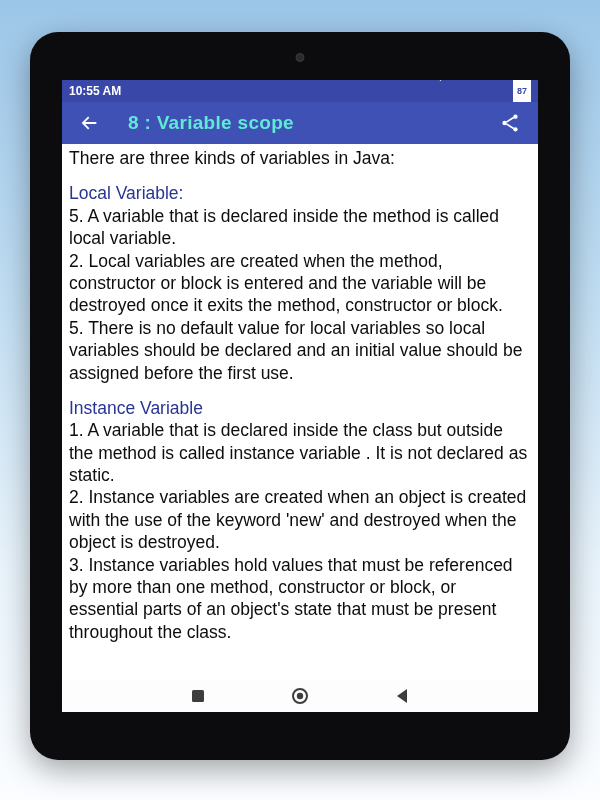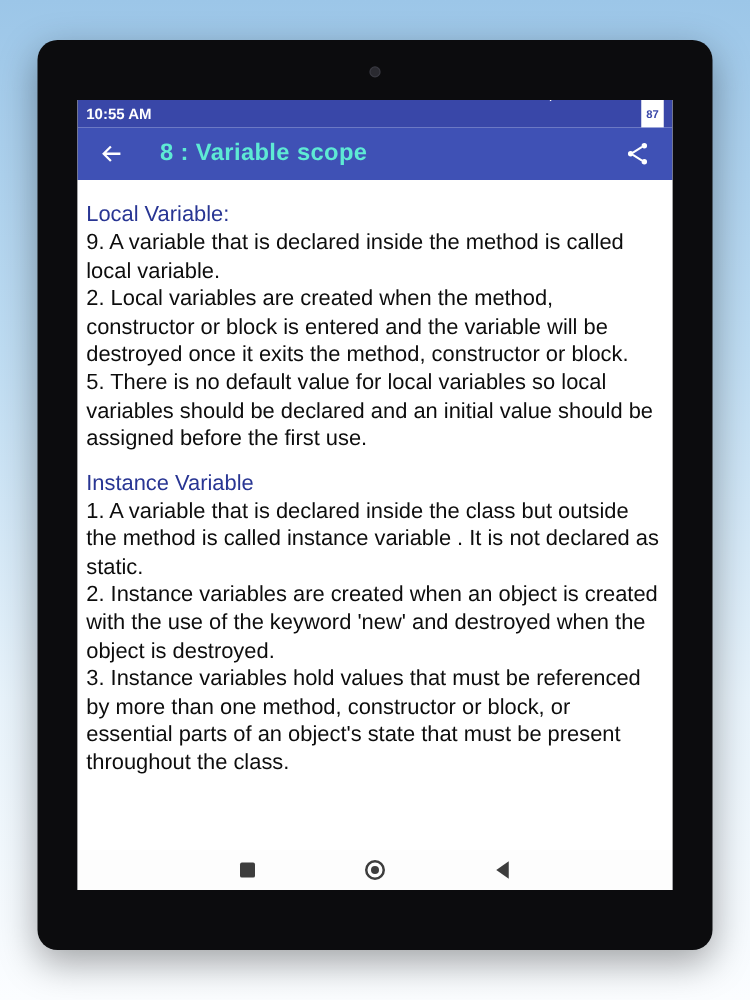--- a/index.html
+++ b/index.html
@@ -4,21 +4,21 @@
 <style>
   html,body{margin:0;padding:0;}
   body{
     width:600px;height:800px;overflow:hidden;
     font-family:"Liberation Sans","DejaVu Sans",sans-serif;
     background:linear-gradient(180deg,#9cc6e8 0%,#bedcf2 35%,#e8f3fb 70%,#fbfdff 100%);
     position:relative;
   }
   .device{
     position:absolute;left:30px;top:32px;width:540px;height:728px;
-    background:#0c0c0e;border-radius:16px;
+    background:#0c0c0e;border-radius:28px;
     box-shadow:0 10px 30px rgba(0,0,0,.35);
   }
   .camera{
     position:absolute;top:21px;left:50%;transform:translateX(-50%);
     width:7px;height:7px;border-radius:50%;
     background:#2a2a30;border:1px solid #3a3a42;
   }
   .screen{
     position:absolute;left:32px;top:48px;width:476px;height:632px;
     background:#ffffff;display:flex;flex-direction:column;overflow:hidden;
@@ -119,23 +119,24 @@
         <svg width="20" height="20" viewBox="0 0 22 22">
           <circle cx="17" cy="4" r="2.4" fill="#fff"></circle>
           <circle cx="5" cy="11" r="2.4" fill="#fff"></circle>
           <circle cx="17" cy="18" r="2.4" fill="#fff"></circle>
           <path d="M7 10 L15 5 M7 12 L15 17" stroke="#fff" stroke-width="1.8"></path>
         </svg>
       </span>
     </div>
 
     <div class="content">
+      <p class="intro">There are three kinds of variables in Java:</p>
 
       <h3>Local Variable:</h3>
-      <p>9. A variable that is declared inside the method is called local variable.</p>
+      <p>5. A variable that is declared inside the method is called local variable.</p>
       <p>2. Local variables are created when the method, constructor or block is entered and the variable will be destroyed once it exits the method, constructor or block.</p>
       <p>5. There is no default value for local variables so local variables should be declared and an initial value should be assigned before the first use.</p>
 
       <h3>Instance Variable</h3>
       <p>1. A variable that is declared inside the class but outside the method is called instance variable . It is not declared as static.</p>
       <p>2. Instance variables are created when an object is created with the use of the keyword 'new' and destroyed when the object is destroyed.</p>
       <p>3. Instance variables hold values that must be referenced by more than one method, constructor or block, or essential parts of an object's state that must be present throughout the class.</p>
     </div>
 
     <div class="navbar">

